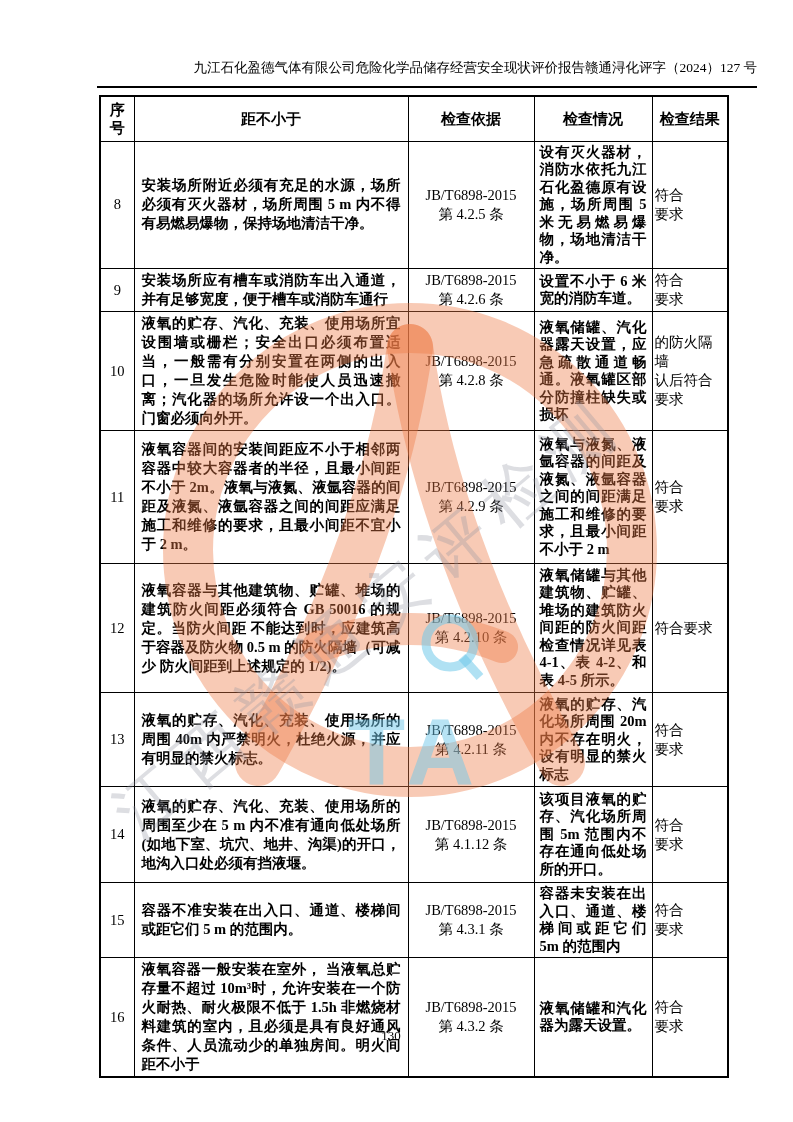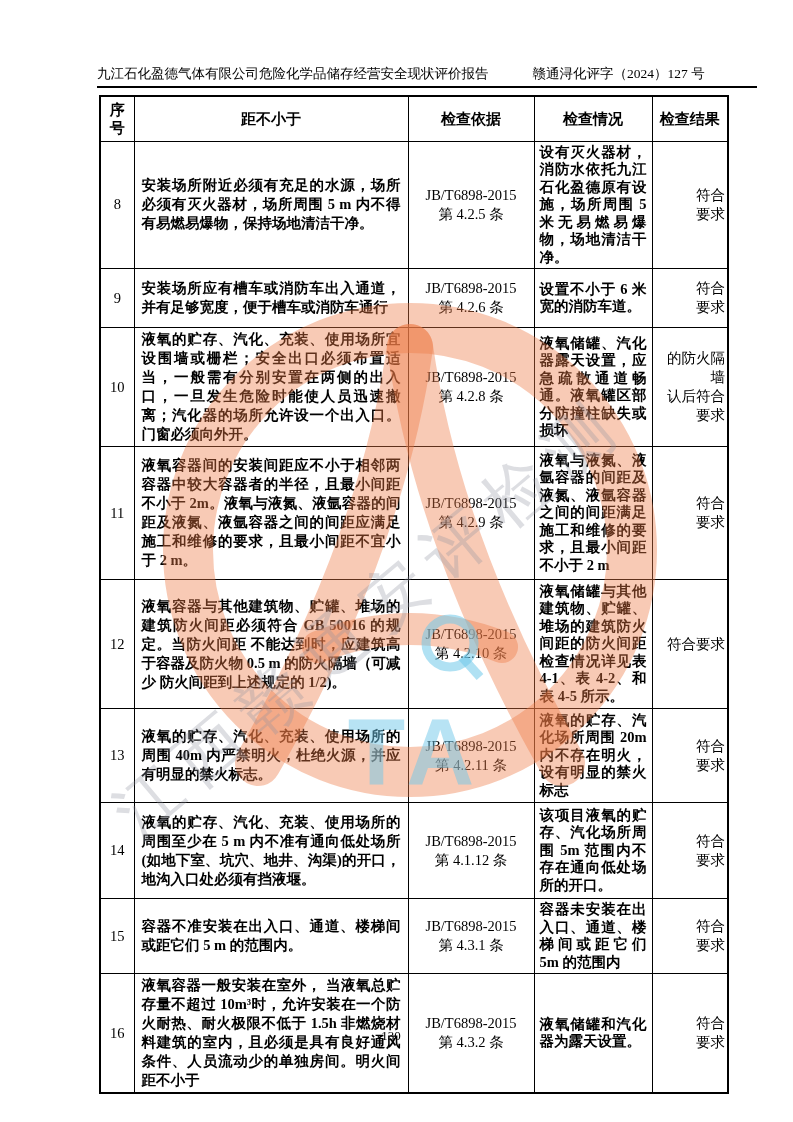--- a/index.html
+++ b/index.html
@@ -4,23 +4,23 @@
 <style>
   html,body{margin:0;padding:0;}
   body{
     width:793px;height:1122px;position:relative;background:#ffffff;
     font-family:"Liberation Serif","DejaVu Serif",serif;color:#000;
     overflow:hidden;
   }
   
   .runhead{
     position:absolute;left:97px;top:62px;width:660px;height:26px;
-    display:flex;justify-content:flex-start;align-items:flex-end;
+    display:flex;justify-content:flex-end;align-items:flex-end;
     border-bottom:2px solid #000;box-sizing:border-box;
-    font-size:13.5px;line-height:18px;padding-bottom:3px;gap:44px;
+    font-size:13.5px;line-height:18px;padding-bottom:9px;
   }
   
   .tablewrap{position:absolute;left:99px;top:95px;}
   table.checklist{
     border-collapse:collapse;table-layout:fixed;width:628px;
     border:2px solid #000;
   }
   table.checklist th,table.checklist td{
     border:1px solid #000;vertical-align:middle;box-sizing:border-box;
     font-size:14.5px;overflow:hidden;
@@ -38,27 +38,27 @@
   tbody tr:nth-child(6){height:94px;}
   tbody tr:nth-child(7){height:96px;}
   tbody tr:nth-child(8){height:68px;}
   tbody tr:nth-child(9){height:96px;}
   td.c-no{text-align:center;font-size:14px;}
   td.c-content{
     padding:2px 7px;line-height:19px;text-align:justify;
     text-justify:inter-character;
     font-weight:bold;
   }
-  td.c-basis{text-align:center;line-height:19px;white-space:pre-line;font-size:14px;padding:10px 2px;}
+  td.c-basis{text-align:center;line-height:19px;white-space:pre-line;font-size:14px;padding:2px 2px;}
   td.c-situation{
     padding:2px 5px;line-height:17.5px;font-size:14px;text-align:justify;
     text-justify:inter-character;
     font-weight:bold;
   }
-  td.c-result{text-align:right;line-height:19px;white-space:pre-line;padding:2px 2px;}
+  td.c-result{text-align:left;line-height:19px;white-space:pre-line;padding:2px 2px;}
   
   .pagenum{
     position:absolute;left:99px;top:1028px;width:584px;text-align:center;
     font-size:13px;
   }
   
   .watermark{
     position:absolute;left:110px;top:295px;width:600px;height:560px;
     pointer-events:none;z-index:6;
   }

